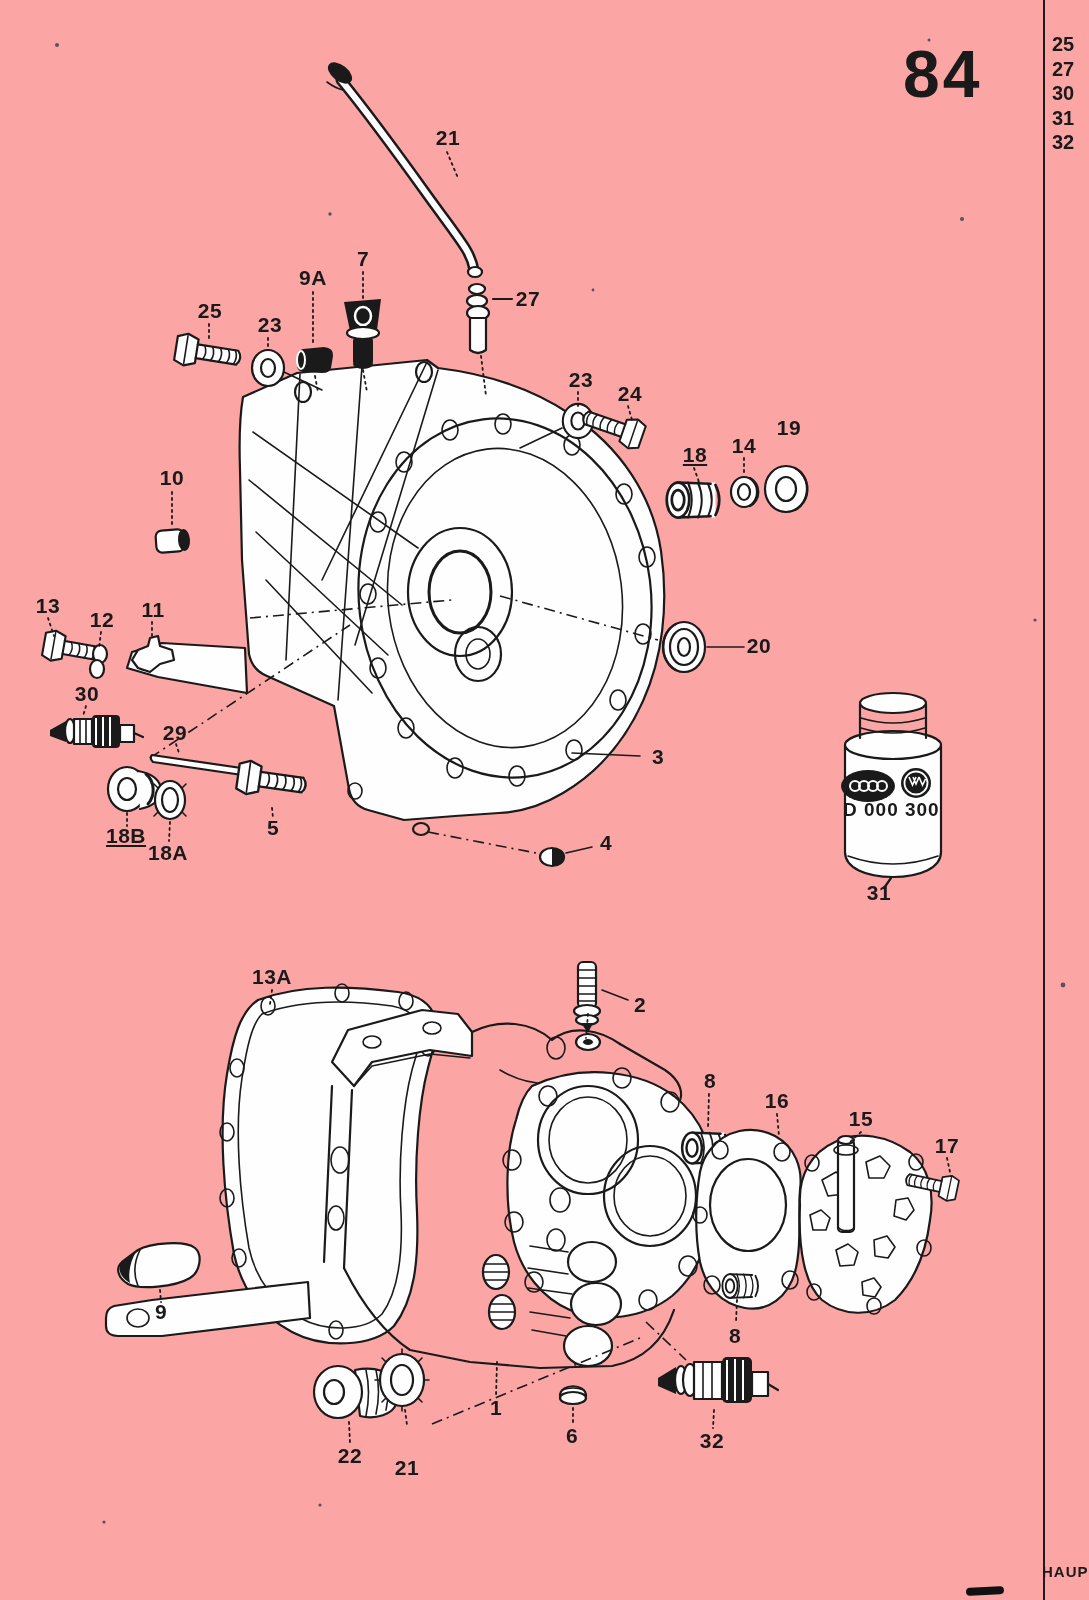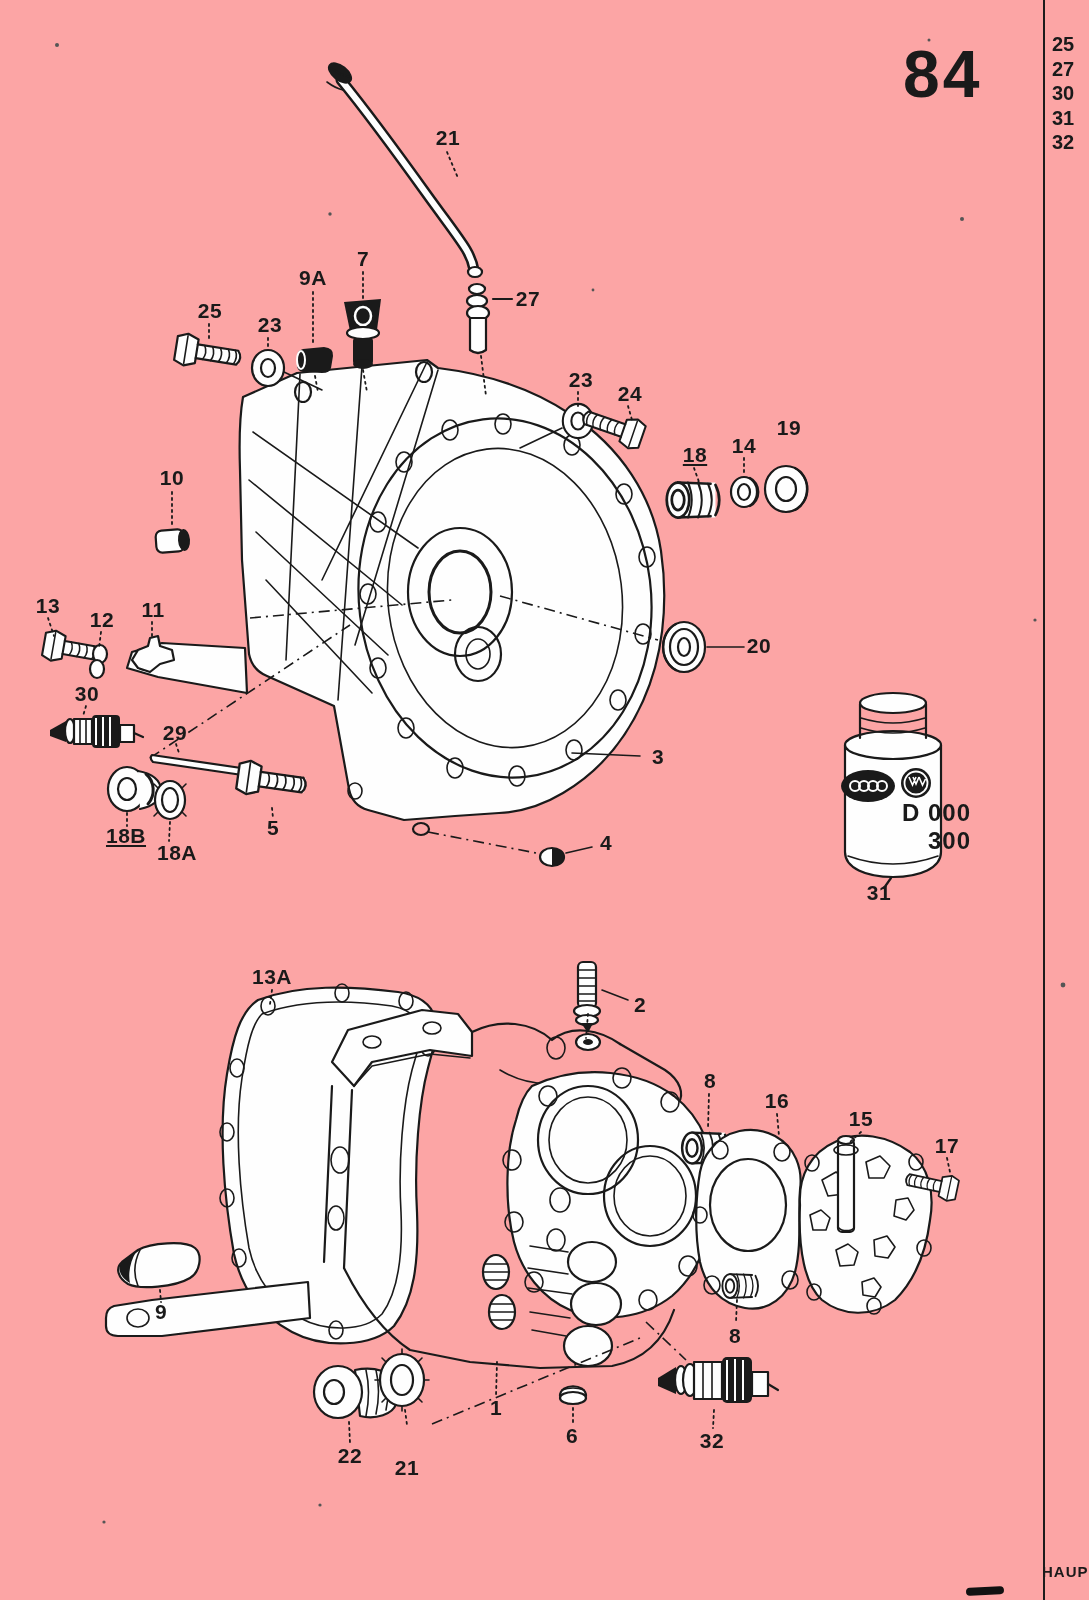--- a/index.html
+++ b/index.html
@@ -16,22 +16,22 @@
   .wfill{fill:#fefefe;}
   .bfill{fill:#1a1a1a;stroke:none;}
   .dot{stroke:#1a1a1a;fill:none;stroke-width:1.8;stroke-dasharray:2 4;stroke-linecap:round;}
   .dashdot{stroke:#1a1a1a;fill:none;stroke-width:1.6;stroke-dasharray:11 5 2 5;}
   .callout{
     position:absolute;transform:translate(-50%,-50%);
     font-size:21px;font-weight:700;letter-spacing:0.5px;white-space:nowrap;
   }
   .side-num{position:absolute;left:1052px;font-size:20px;font-weight:700;}
   .page-number{position:absolute;left:903px;top:36px;font-size:66px;font-weight:700;letter-spacing:3px;}
-  .bottle-text{position:absolute;left:843px;top:799px;width:100px;text-align:right;
-    font-size:24px;font-weight:700;letter-spacing:1px;padding-left:28px;}
+  .bottle-text{position:absolute;left:843px;top:799px;width:100px;text-align:left;
+    font-size:19px;font-weight:700;letter-spacing:1px;}
   .footer{position:absolute;left:1042px;top:1563px;font-size:15px;font-weight:700;letter-spacing:1px;}
   .rule{position:absolute;left:1043px;top:0;width:2px;height:1600px;background:#1c1c1c;}
   .footer-bar{position:absolute;left:966px;top:1587px;width:38px;height:8px;background:#111;
     border-radius:4px;transform:rotate(-3deg);}
 </style>
 </head>
 <body>
 
 <div class="page">
 
@@ -476,21 +476,21 @@
       <div class="callout" style="left: 695px; top: 455px; text-decoration: underline;">18</div>
       <div class="callout" style="left: 744px; top: 446px;">14</div>
       <div class="callout" style="left: 789px; top: 428px;">19</div>
       <div class="callout" style="left: 172px; top: 478px;">10</div>
       <div class="callout" style="left: 48px; top: 606px;">13</div>
       <div class="callout" style="left: 102px; top: 620px;">12</div>
       <div class="callout" style="left: 153px; top: 610px;">11</div>
       <div class="callout" style="left: 87px; top: 694px;">30</div>
       <div class="callout" style="left: 175px; top: 733px;">29</div>
       <div class="callout" style="left: 126px; top: 836px; text-decoration: underline;">18B</div>
-      <div class="callout" style="left: 168px; top: 853px; margin-left: 9px;">18A</div>
+      <div class="callout" style="left: 168px; top: 853px;">18A</div>
       <div class="callout" style="left: 273px; top: 828px;">5</div>
       <div class="callout" style="left: 658px; top: 757px;">3</div>
       <div class="callout" style="left: 606px; top: 843px;">4</div>
       <div class="callout" style="left: 759px; top: 646px;">20</div>
       <div class="callout" style="left: 879px; top: 893px;">31</div>
       <div class="callout" style="left: 272px; top: 977px;">13A</div>
       <div class="callout" style="left: 640px; top: 1005px;">2</div>
       <div class="callout" style="left: 710px; top: 1081px;">8</div>
       <div class="callout" style="left: 777px; top: 1101px;">16</div>
       <div class="callout" style="left: 861px; top: 1119px;">15</div>

